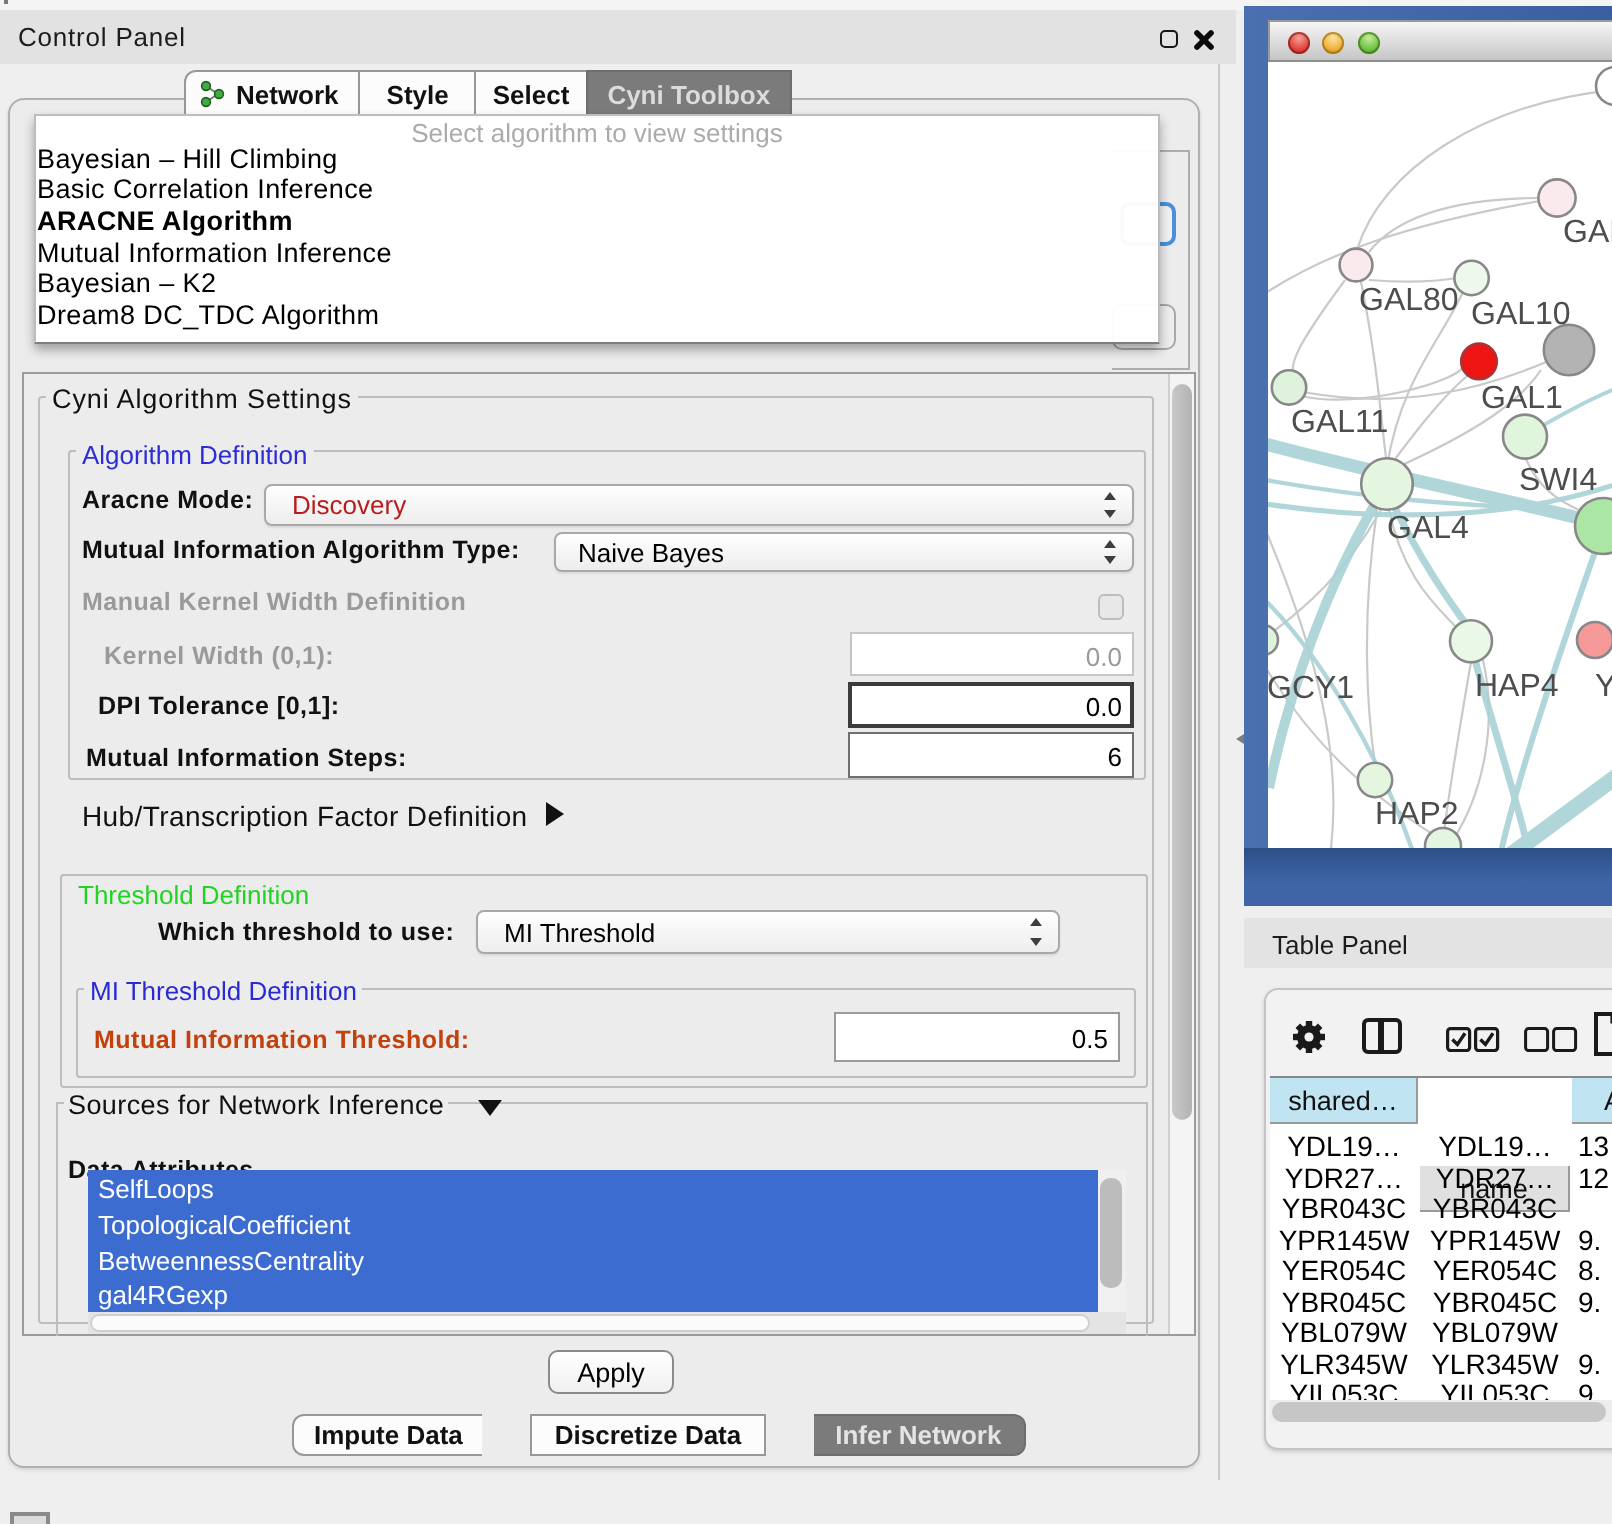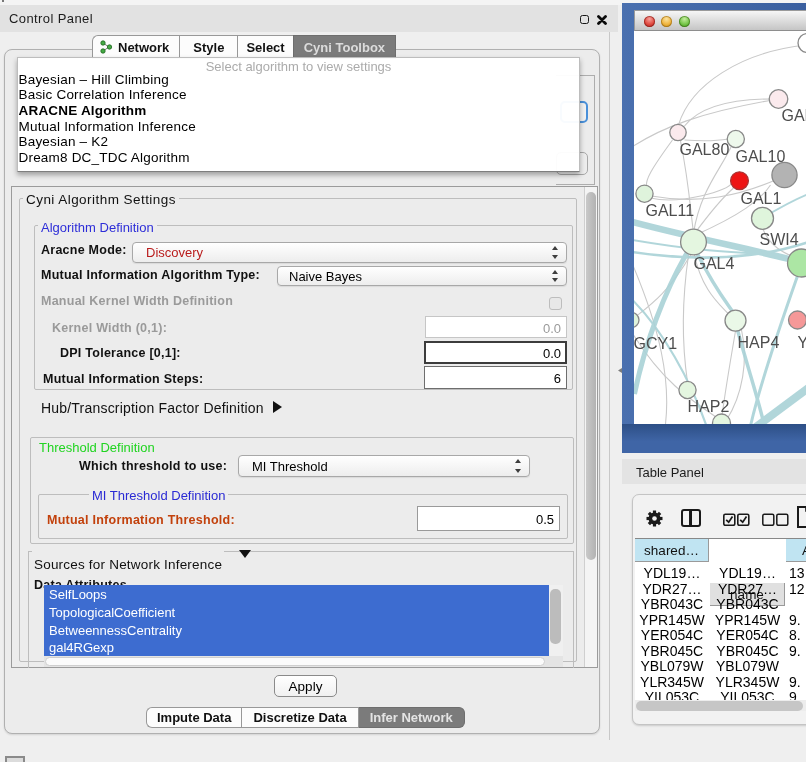--- a/index.html
+++ b/index.html
@@ -78,65 +78,65 @@
   <div class="combo" style="position:absolute;left:277px;top:266px;width:290px;height:20px;"></div>
   <div class="abs" style="left:289px;top:269px;font-size:13px;color:#000;">Naive Bayes</div>
 
   <div class="abs" style="left:41px;top:294px;font-size:12.5px;letter-spacing:0.25px;font-weight:bold;color:#9a9a9a;">Manual Kernel Width Definition</div>
   <div class="abs" style="left:549px;top:297px;width:13px;height:13px;background:#e8e8e8;border:1px solid #bdbdbd;border-radius:3px;"></div>
 
   <div class="abs" style="left:52px;top:321px;font-size:12.5px;letter-spacing:0.25px;font-weight:bold;color:#9a9a9a;">Kernel Width (0,1):</div>
   <div class="abs" style="left:425px;top:316px;width:142px;height:22px;background:#fff;border:1px solid #c6c6c6;"></div>
   <div class="abs" style="left:425px;top:321px;width:136px;font-size:13px;color:#9a9a9a;text-align:right;">0.0</div>
 
-  <div class="abs" style="left:60px;top:346px;font-size:12.5px;letter-spacing:0.25px;font-weight:bold;color:#111;">DPI Tolerance [0,1]:</div>
+  <div class="abs" style="left:49px;top:346px;font-size:12.5px;letter-spacing:0.25px;font-weight:bold;color:#111;">DPI Tolerance [0,1]:</div>
   <div class="abs" style="left:424px;top:341px;width:143px;height:23px;background:#fff;border:2px solid #3c3c3c;"></div>
   <div class="abs" style="left:424px;top:346px;width:137px;font-size:13px;color:#000;text-align:right;">0.0</div>
 
   <div class="abs" style="left:43px;top:372px;font-size:12.5px;letter-spacing:0.25px;font-weight:bold;color:#111;">Mutual Information Steps:</div>
   <div class="abs" style="left:424px;top:366px;width:143px;height:23px;background:#fff;border:1px solid #6e6e6e;"></div>
   <div class="abs" style="left:424px;top:371px;width:137px;font-size:13px;color:#000;text-align:right;">6</div>
 
   <div class="abs" style="left:41px;top:400px;font-size:14px;letter-spacing:0.2px;color:#111;">Hub/Transcription Factor Definition</div>
   <svg class="abs" style="left:271px;top:400px;" width="12" height="14" viewBox="0 0 12 14">
       <path d="M2 1 L11 7 L2 13 Z" fill="#111"></path>
     </svg>
 
   <div class="abs" style="left:30px;top:437px;width:544px;height:107px;border:1px solid #bdbdbd;border-radius:2px;"></div>
   <div class="abs" style="left:36px;top:440px;background:#ececec;padding:0 3px;font-size:13px;color:#21d421;">Threshold Definition</div>
 
   <div class="abs" style="left:79px;top:459px;font-size:12.5px;letter-spacing:0.25px;font-weight:bold;color:#111;">Which threshold to use:</div>
   <div class="combo" style="position:absolute;left:238px;top:455px;width:292px;height:22px;"></div>
   <div class="abs" style="left:252px;top:459px;font-size:13px;color:#000;">MI Threshold</div>
 
   <div class="abs" style="left:38px;top:494px;width:530px;height:45px;border:1px solid #bdbdbd;border-radius:2px;"></div>
-  <div class="abs" style="left:42px;top:488px;background:#ececec;padding:0 3px;font-size:13px;color:#2a2ad4;margin-left:47px;">MI Threshold Definition</div>
+  <div class="abs" style="left:42px;top:488px;background:#ececec;padding:0 3px;font-size:13px;color:#2a2ad4;">MI Threshold Definition</div>
   <div class="abs" style="left:47px;top:513px;font-size:12.5px;letter-spacing:0.25px;font-weight:bold;color:#c2410c;">Mutual Information Threshold:</div>
   <div class="abs" style="left:417px;top:506px;width:143px;height:25px;background:#fff;border:1px solid #9a9a9a;"></div>
   <div class="abs" style="left:417px;top:512px;width:137px;font-size:13px;color:#000;text-align:right;">0.5</div>
 
   <div class="abs" style="left:28px;top:551px;width:546px;height:117px;border:1px solid #bdbdbd;border-top:1px solid #bdbdbd;border-bottom:none;"></div>
-  <div class="abs" style="left:32px;top:545px;background:#ececec;padding:12px 2px;font-size:13.5px;letter-spacing:0.2px;color:#111;">Sources for Network Inference</div>
+  <div class="abs" style="left:32px;top:545px;background:#ececec;padding:0 2px;font-size:13.5px;letter-spacing:0.2px;color:#111;">Sources for Network Inference</div>
   <svg class="abs" style="left:238px;top:548px;" width="14" height="11" viewBox="0 0 14 11">
       <path d="M1 2 L13 2 L7 10 Z" fill="#111"></path>
     </svg>
   <div class="abs" style="left:34px;top:566px;font-size:12.5px;letter-spacing:0.25px;font-weight:bold;color:#111;margin-top:12px;">Data Attributes</div>
 
   <div class="abs" style="left:44px;top:585px;width:505px;height:71px;background:#3d6cd0;color:#fff;font-size:13px;line-height:17.8px;padding:1px 0 0 5px;">
     SelfLoops<br>TopologicalCoefficient<br>BetweennessCentrality<br>gal4RGexp
   </div>
   <div class="abs" style="left:549px;top:585px;width:14px;height:71px;background:#f0f0f0;"></div>
   <div class="abs" style="left:550px;top:589px;width:11px;height:55px;background:#bcbcbc;border-radius:5px;"></div>
 
   <div class="abs" style="left:44px;top:656px;width:519px;height:11px;background:#e4e4e4;"></div>
   <div class="abs" style="left:45px;top:657px;width:500px;height:9px;background:#fbfbfb;border:1px solid #cfcfcf;border-radius:5px;"></div>
 
   <div class="abs" style="left:274px;top:675px;width:63px;height:22px;background:linear-gradient(#ffffff,#f0f0f0);border:1px solid #8a8a8a;border-radius:5px;font-size:13.5px;color:#000;display:flex;align-items:center;justify-content:center;">Apply</div>
 
-  <div class="abs" style="left:146px;top:707px;height:21px;display:flex;font-size:13px;font-weight:bold;color:#111;">
+  <div class="abs" style="left:146px;top:707px;height:21px;display:flex;font-size:13px;font-weight:bold;color:#111;gap:24px;">
     <div style="display:flex;align-items:center;background:#fcfcfc;border:1px solid #989898;border-right:none;border-radius:6px 0 0 6px;padding:0 10px;">Impute Data</div>
     <div style="display:flex;align-items:center;background:#fcfcfc;border:1px solid #989898;padding:0 11px;">Discretize Data</div>
     <div style="display:flex;align-items:center;background:#7b7b7b;border:1px solid #6e6e6e;border-left:none;color:#e4e4e4;border-radius:0 6px 6px 0;padding:0 11px;">Infer Network</div>
   </div>
 
   <div class="abs" style="left:618px;top:359px;width:4px;height:5px;"><svg width="4" height="5" viewBox="0 0 4 5">
         <path d="M4 0 L0 2.5 L4 5 Z" fill="#7d7d7d"></path>
       </svg></div>
 
   <div class="abs" style="left:5px;top:756px;width:20px;height:10px;background:#dcdcdc;border:2px solid #8a8a8a;"></div>

